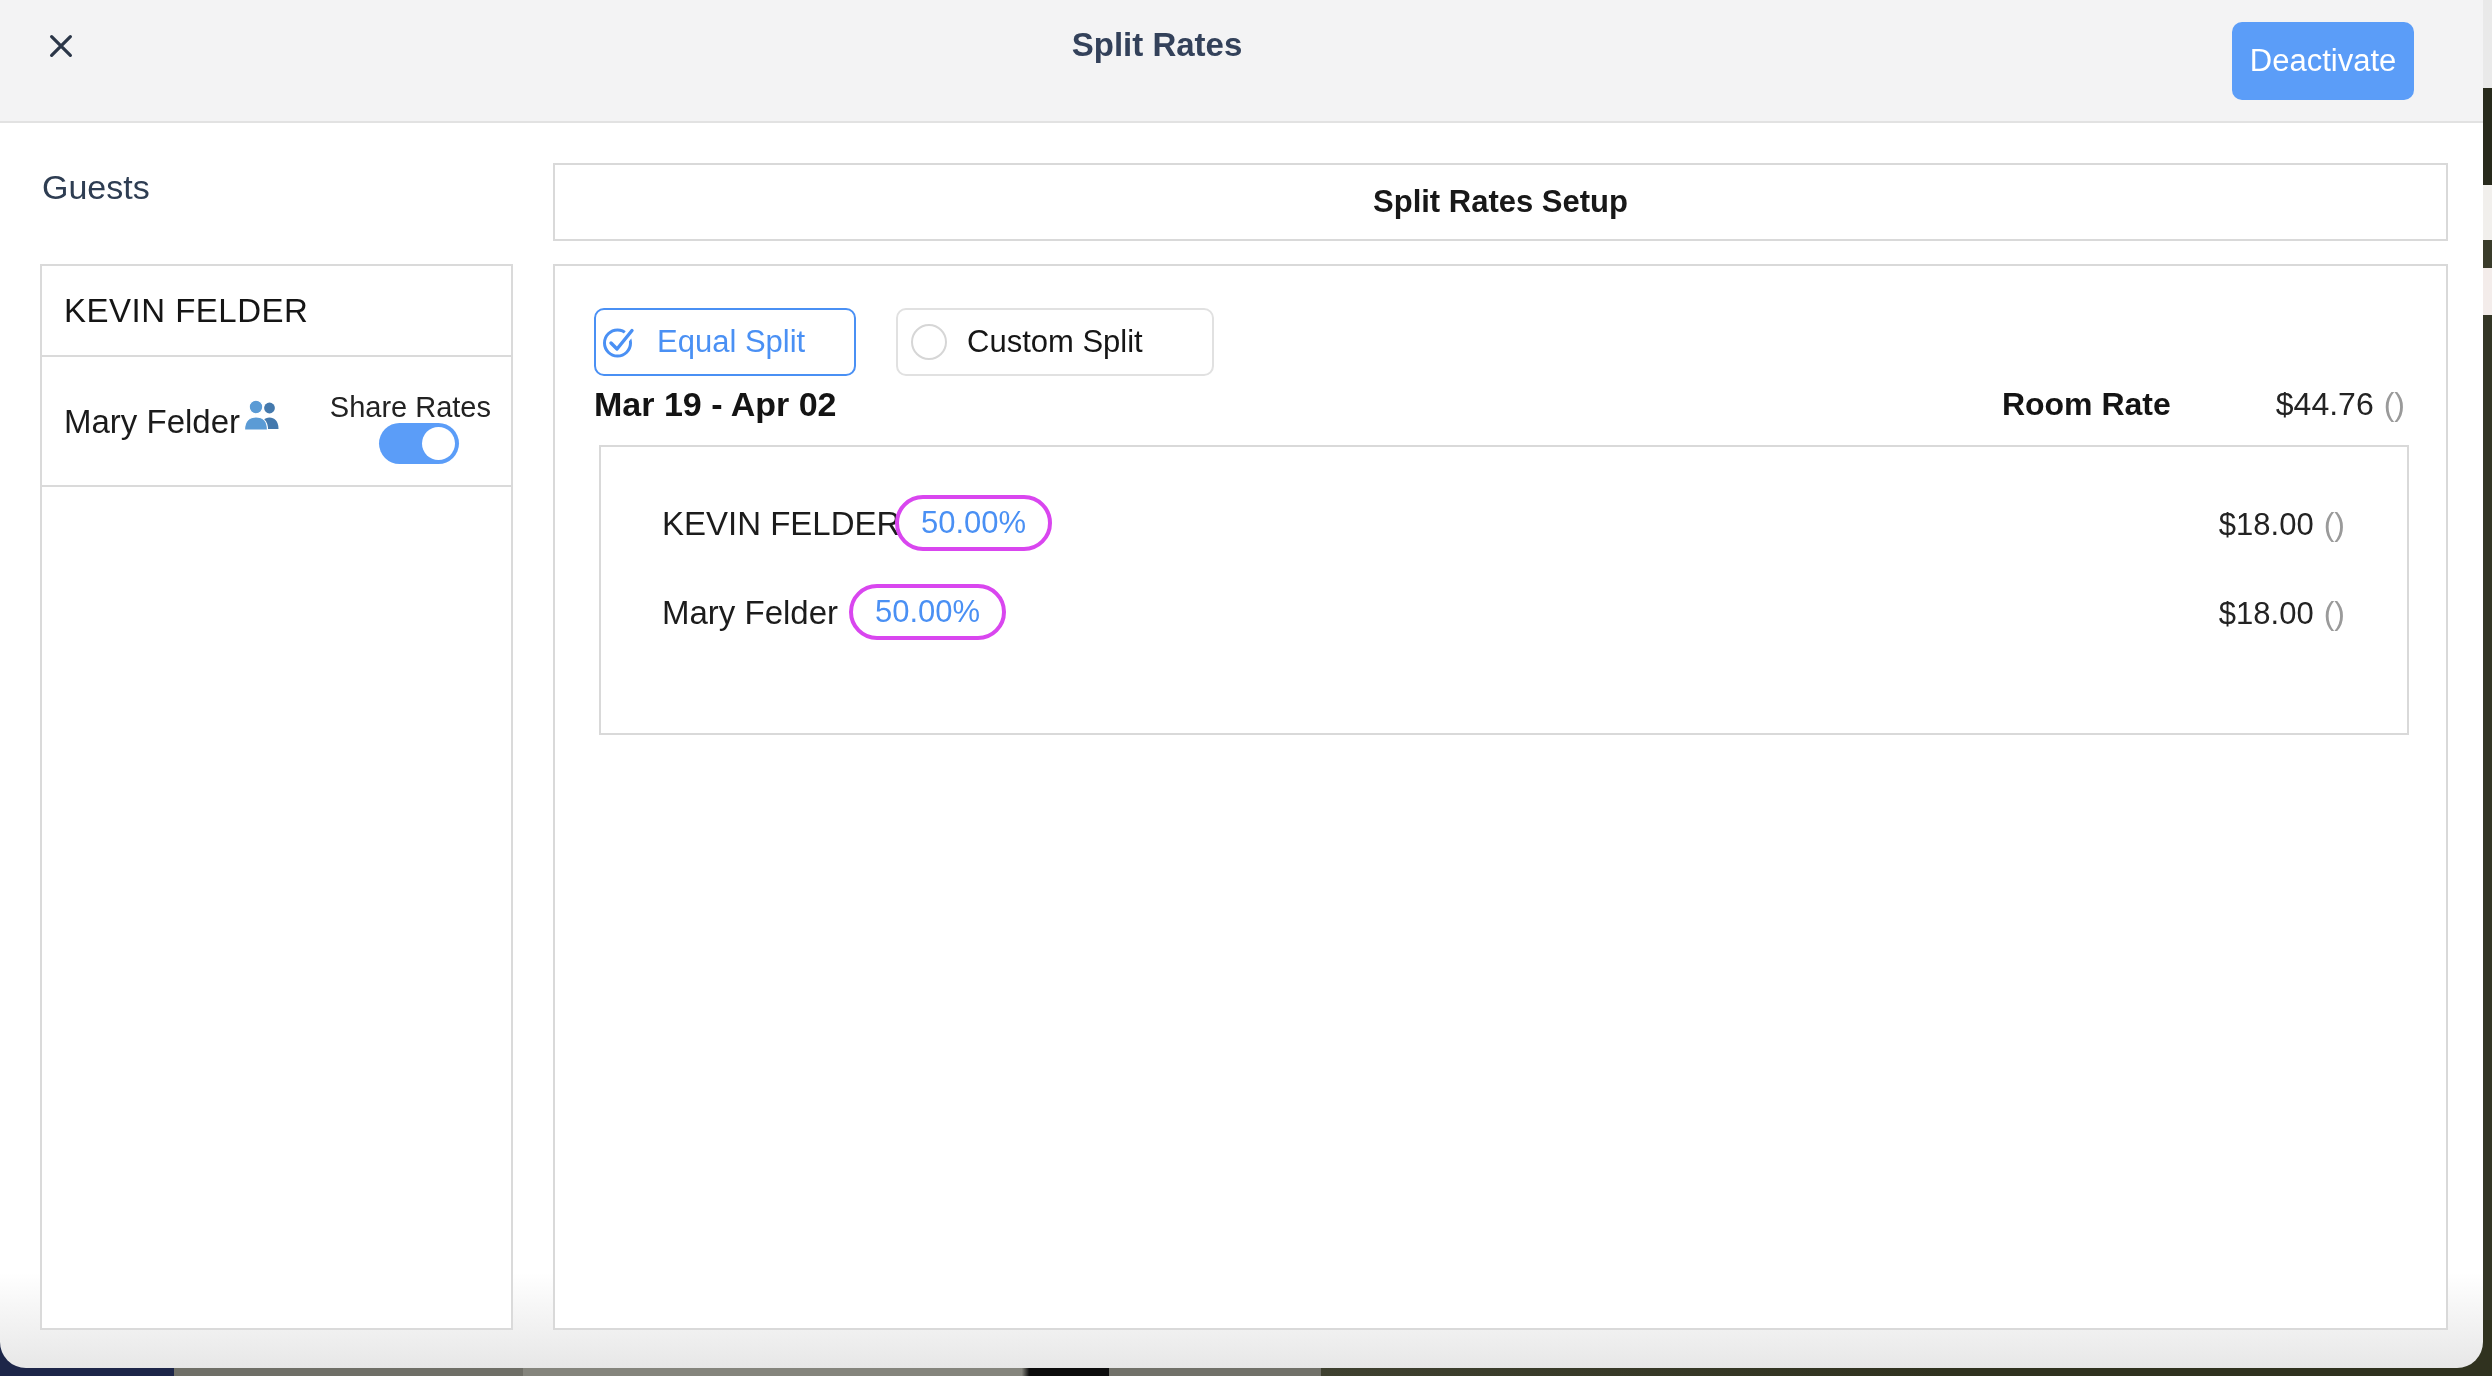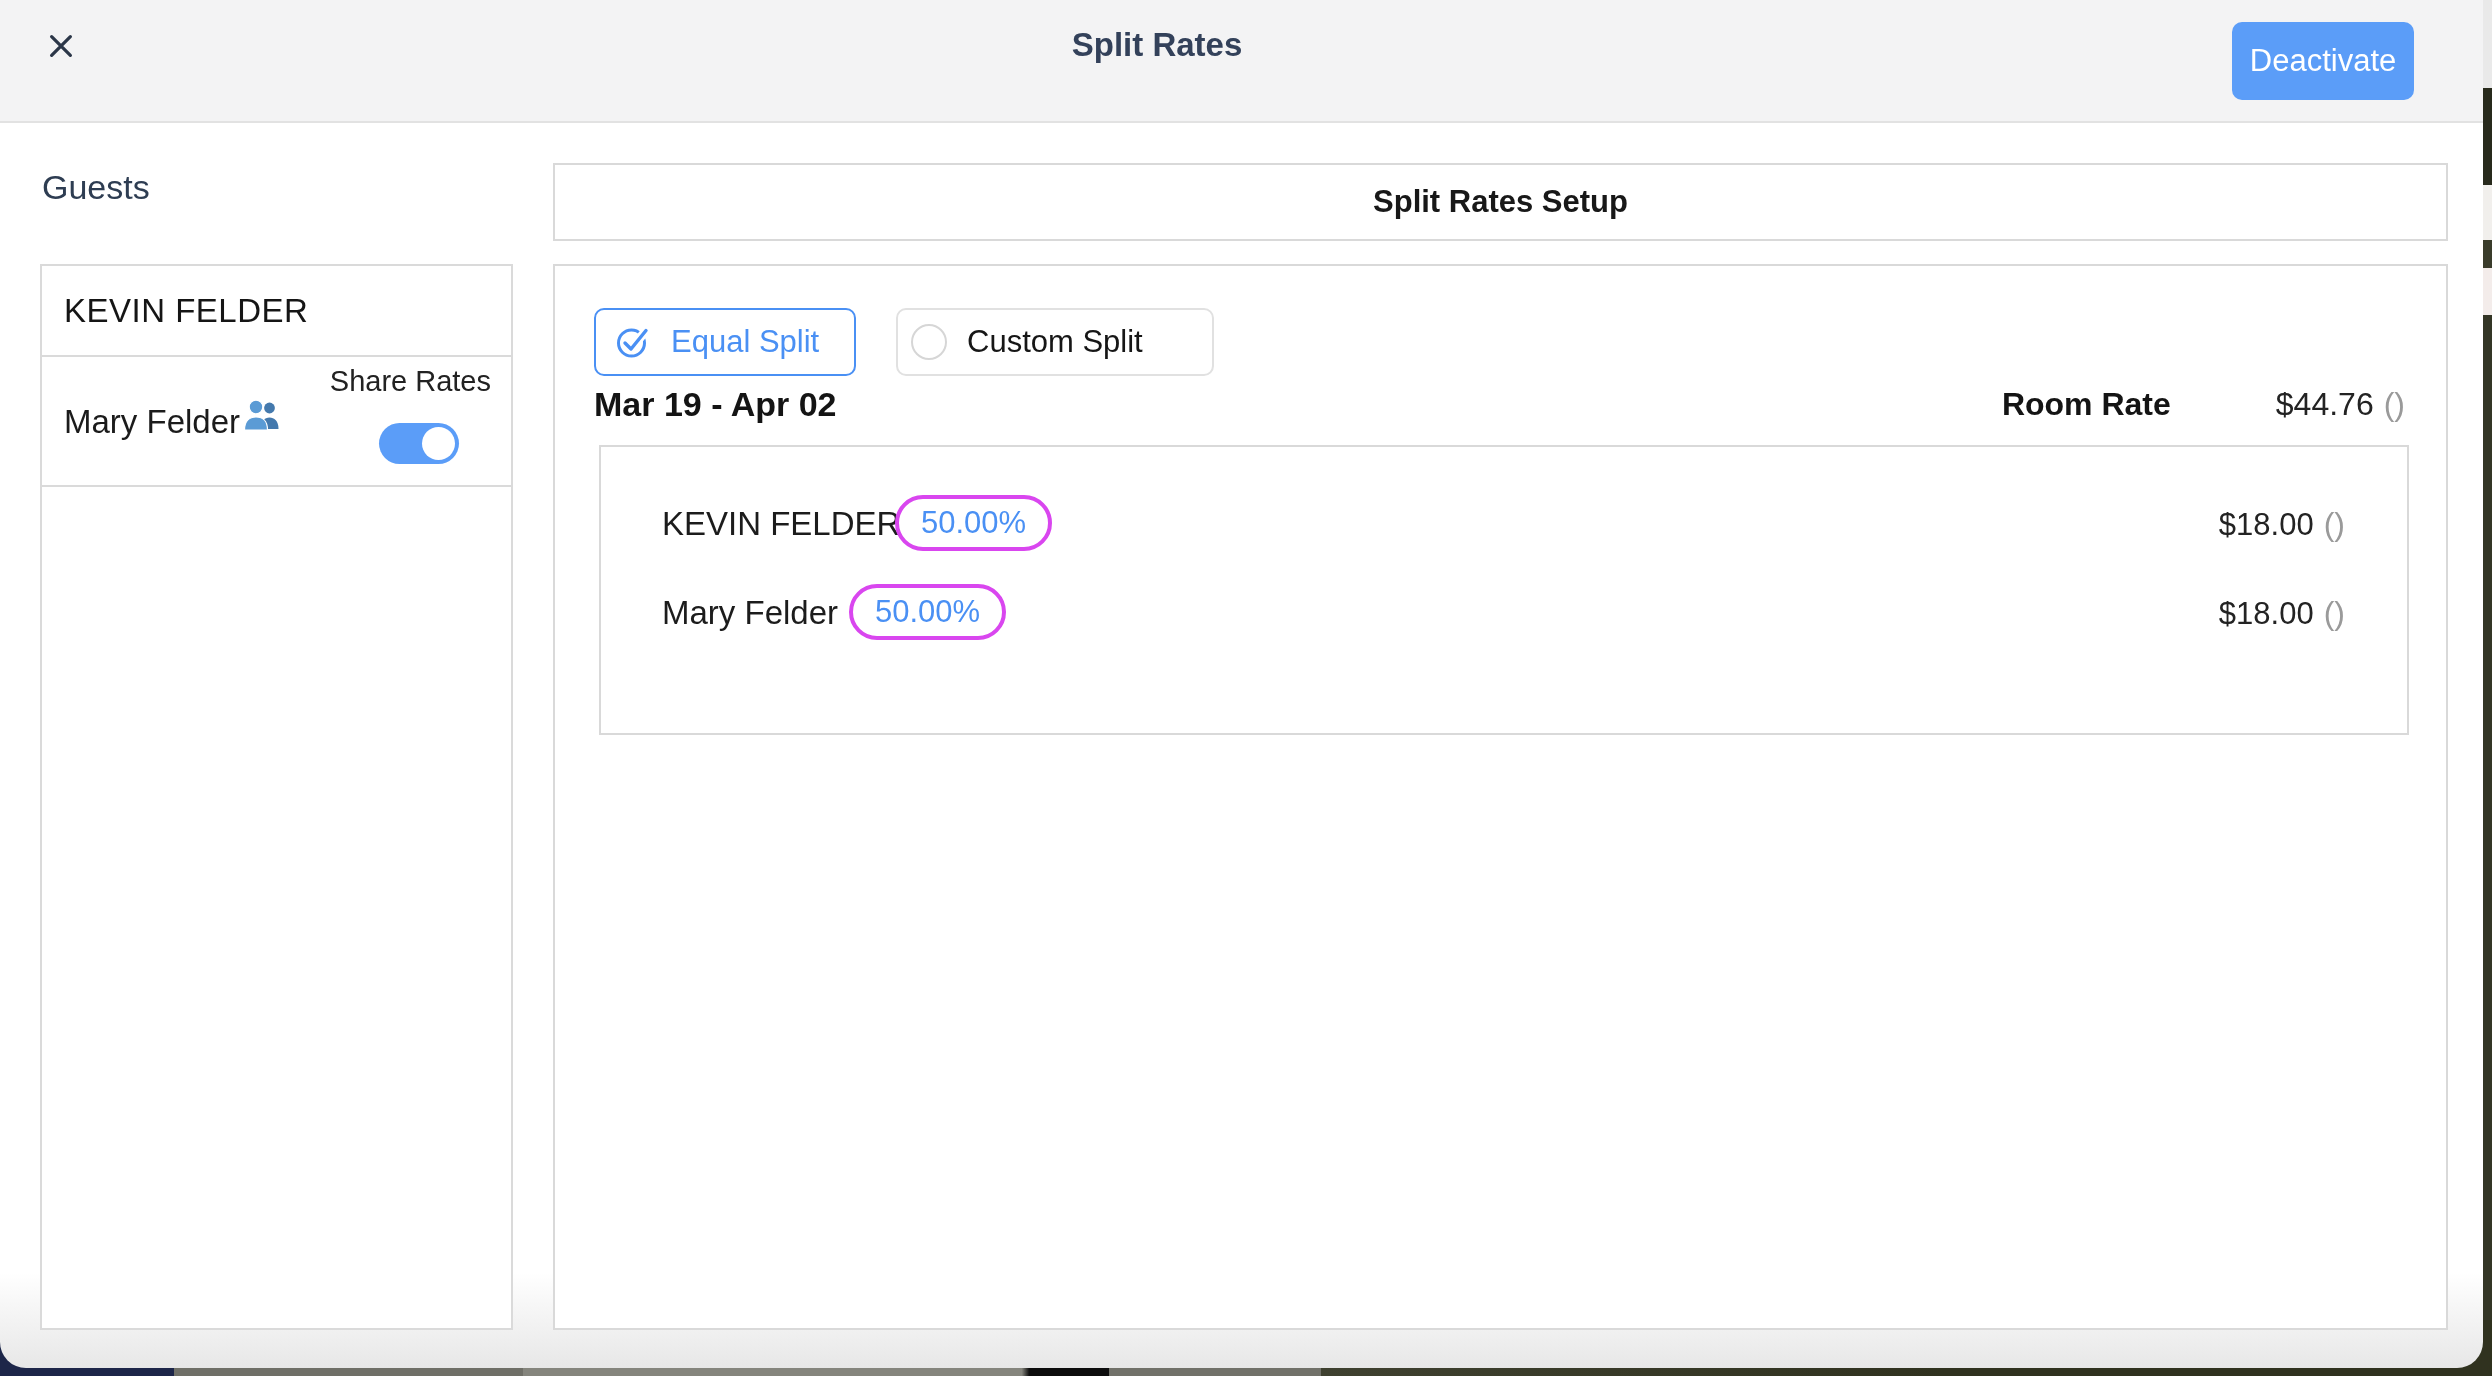--- a/index.html
+++ b/index.html
@@ -77,21 +77,21 @@
     font-size:33px; color:#151515; letter-spacing:0.5px; cursor:pointer;
   }
   .guest-row {
     position:relative; height:130px; border-bottom:2px solid #dadada; cursor:pointer;
   }
   .guest-name {
     position:absolute; left:22px; top:46px; font-size:33px; color:#1b1b1b; white-space:nowrap;
   }
   .people-icon { position:absolute; left:201px; top:41px; width:38px; height:38px; }
   .share-label {
-    position:absolute; right:20px; top:8px; font-size:29px; color:#222; white-space:nowrap;text-align:right;
+    position:absolute; right:20px; top:34px; font-size:29px; color:#222; white-space:nowrap;text-align:right;
   }
   .toggle {
     position:absolute; left:337px; top:66px; width:80px; height:41px;
     background:#5b9df8; border-radius:21px; cursor:pointer;
   }
   .toggle .knob {
     position:absolute; right:4px; top:4px; width:33px; height:33px;
     background:#fff; border-radius:50%;
   }
 
@@ -107,21 +107,21 @@
     background:#fff; border:2px solid #d9d9d9;
   }
 
   .mode-btn {
     position:absolute; top:42px; height:68px;
     display:flex; align-items:center; background:#fff;
     border-radius:10px; cursor:pointer; font-family:inherit; font-size:31px;
   }
   .mode-btn.equal {
     left:39px; width:262px; border:2px solid #4a90f4; color:#4a90f4;
-    padding-left:19px;
+    padding-left:5px;
   }
   .mode-btn.equal .check-icon { width:36px; height:36px; margin-right:20px; flex:none; }
   .mode-btn.custom {
     left:341px; width:318px; border:2px solid #e1e1e1; color:#161616;
     padding-left:13px;
   }
   .radio-circle {
     width:36px; height:36px; border:2px solid #d6d6d6; border-radius:50%;
     margin-right:20px; flex:none; background:#fff;
   }

